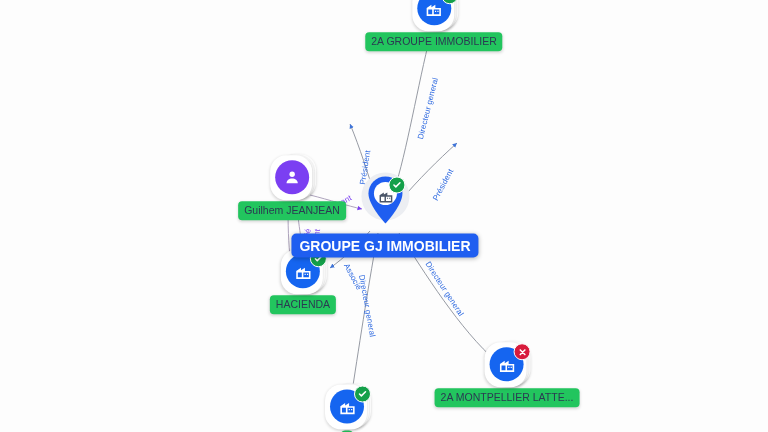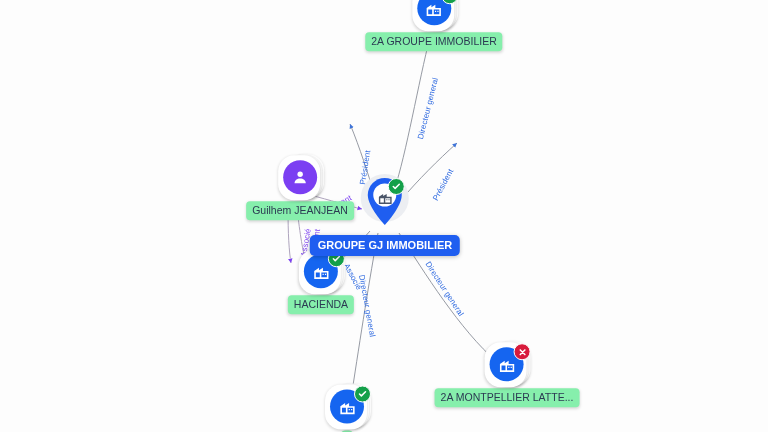--- a/index.html
+++ b/index.html
@@ -100,34 +100,34 @@
     justify-content: center;
     z-index: 5;
   }
   .badge.ok { background: #14a04a; }
   .badge.ko { background: #d81b3c; }
   .badge svg { display: block; }
 
   
   .node-label {
     margin-top: 3px;
-    background: #86efac;
+    background: #22c55e;
     color: #2b3a52;
     font-size: 10.5px;
     line-height: 1;
     padding: 4px 6px;
     border-radius: 4px;
     white-space: nowrap;
     box-shadow: 0 1px 3px rgba(0,0,0,0.15);
   }
   .node-label.primary {
     background: #1f5ef0;
     color: #ffffff;
     font-weight: bold;
-    font-size: 11px;
+    font-size: 14px;
     padding: 5px 8px;
     border-radius: 5px;
     box-shadow: 0 1px 4px rgba(0,0,0,0.25);
   }
 
   
   .pin-wrap {
     position: relative;
     width: 48px;
     height: 56px;
@@ -249,36 +249,36 @@
         <svg width="9" height="9" viewBox="0 0 24 24" fill="none" stroke="#ffffff" stroke-width="4" stroke-linecap="round" stroke-linejoin="round">
           <path d="M4 12l5 5L20 6"></path>
         </svg>
       </div>
     </div>
     <div class="node-label">2A GROUPE IMMOBILIER</div>
   </div>
 
 
 
-  <div class="node" style="left:300px; top:188px;">
+  <div class="node" style="left:292px; top:188px;">
     <div class="node-stack">
       <div class="stack-card c3"></div>
       <div class="stack-card c2"></div>
       <div class="stack-card c1"></div>
       <div class="node-icon person">
         <svg width="18" height="18" viewBox="0 0 24 24" fill="#ffffff">
           <circle cx="12" cy="8" r="3.6"></circle>
           <path d="M4.5 20c0-4.1 3.4-6.4 7.5-6.4s7.5 2.3 7.5 6.4z"></path>
         </svg>
       </div>
     </div>
     <div class="node-label">Guilhem JEANJEAN</div>
   </div>
 
-  <div class="node" style="left:321px; top:282px;">
+  <div class="node" style="left:303px; top:282px;">
     <div class="node-stack">
       <div class="stack-card c3"></div>
       <div class="stack-card c2"></div>
       <div class="stack-card c1"></div>
       <div class="node-icon">
         <svg width="19" height="19" viewBox="0 0 24 24" fill="#ffffff">
           <path d="M3 21V11l6-4v3l5-3v4h7v10H3zm2-2h5v-6H5v6zm7 0h7v-6h-7v6zm1.5-4.5h1.5v1.5h-1.5v-1.5zm3 0h1.5v1.5h-1.5v-1.5z"></path>
         </svg>
       </div>
       <div class="badge ok">

